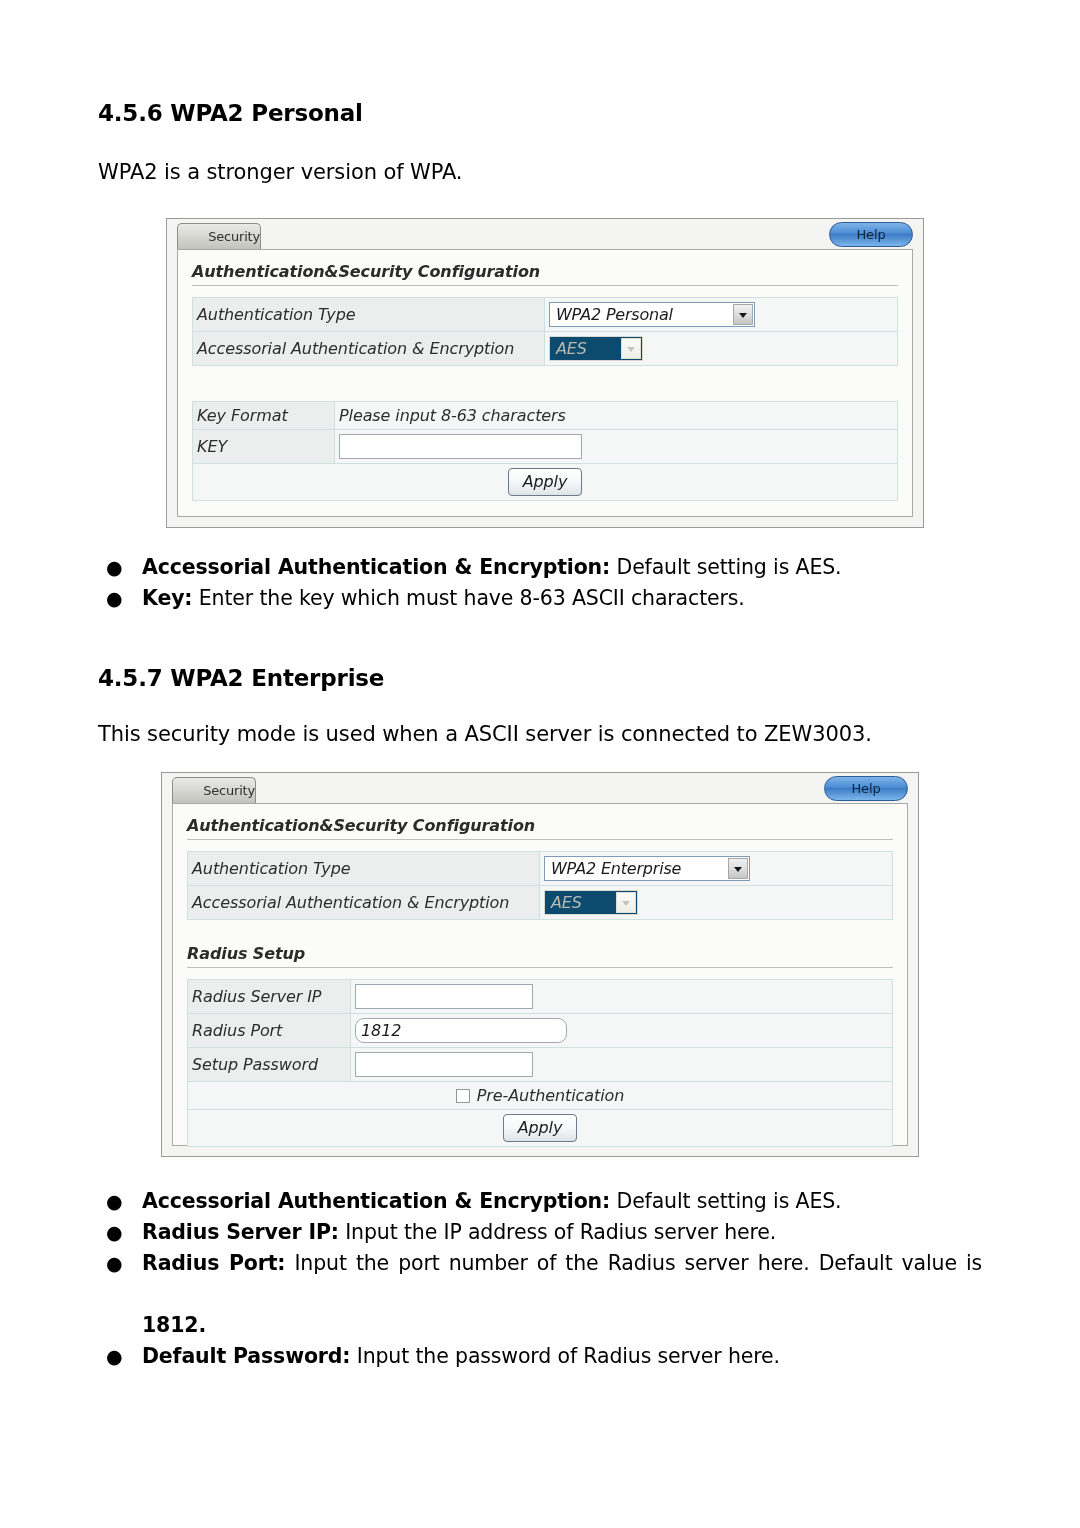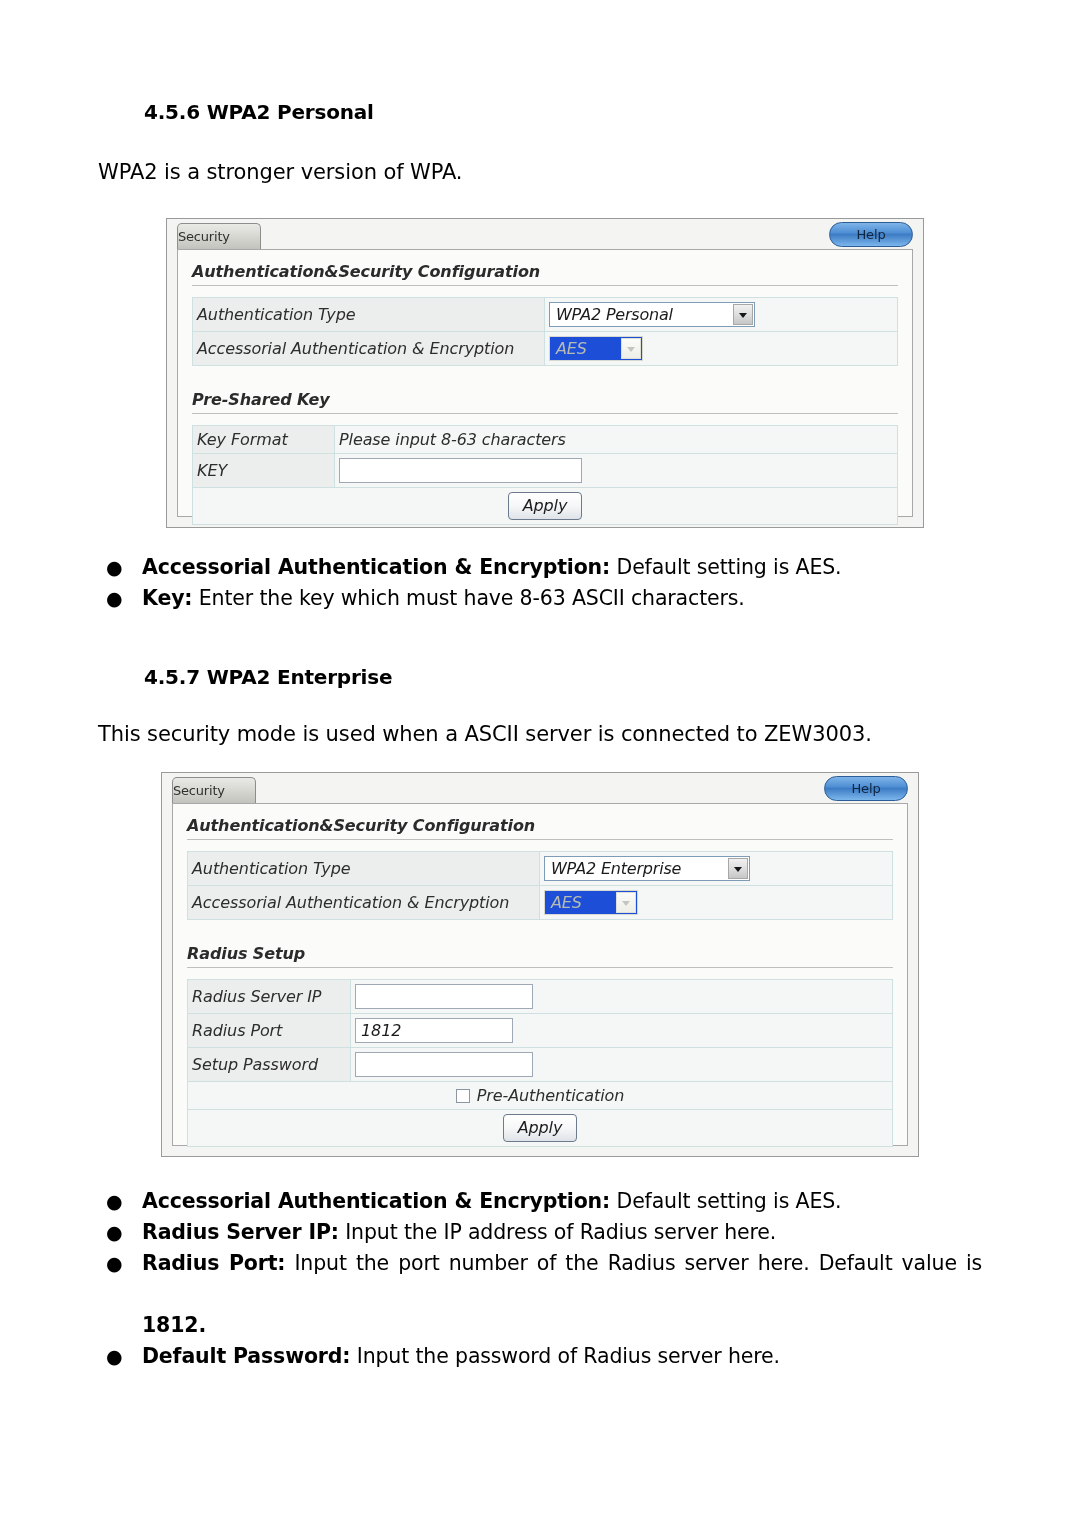--- a/index.html
+++ b/index.html
@@ -21,24 +21,23 @@
     left: 0; top: 0;
     width: 1080px;
     height: 1528px;
   }
 
   
   .doc-heading {
     position: absolute;
     left: 98px;
     font-weight: bold;
-    font-size: 20px;
+    font-size: 23px;
     letter-spacing: -0.2px;
     white-space: nowrap;
-    margin-left: 46px;
   }
   .doc-para {
     position: absolute;
     left: 98px;
     font-size: 21px;
     letter-spacing: -0.1px;
     white-space: nowrap;
   }
 
   .bullet-list {
@@ -101,21 +100,21 @@
     top: 4px;
     width: 84px;
     height: 26px;
     box-sizing: border-box;
     border: 1px solid #8d8d8d;
     border-bottom: none;
     border-radius: 5px 5px 0 0;
     background: linear-gradient(to bottom, #e9e9e6 0%, #d9d9d4 45%, #c3c3bd 100%);
     font-size: 13px;
     color: #303030;
-    text-align: left;
+    text-align: right;
     line-height: 25px;
     letter-spacing: -0.2px;
   }
   .btn-help {
     position: absolute;
     top: 3px;
     width: 84px;
     height: 25px;
     box-sizing: border-box;
     border: 1px solid #2d5d96;
@@ -209,21 +208,21 @@
     left: 50%;
     top: 50%;
     margin-left: -4px;
     margin-top: -2px;
     border-left: 4px solid transparent;
     border-right: 4px solid transparent;
     border-top: 5px solid #14171c;
   }
   .select-box.disabled {
     border: 1px solid #d6d9d2;
-    background: #1d4ed8;
+    background: #0c4a6e;
   }
   .select-box.disabled .sel-text { color: #b7bbb4; }
   .select-box.disabled .sel-arrow {
     background: linear-gradient(to bottom, #fbfbf7 0%, #eeefe9 100%);
     border: 1px solid #dcdfd8;
   }
   .select-box.disabled .sel-arrow:after {
     border-top-color: #c2c6bf;
   }
 
@@ -317,21 +316,20 @@
               <span class="sel-text">AES</span>
               <span class="sel-arrow"></span>
             </span>
           </td>
         </tr>
       </tbody>
         </table>
 
       <div style="height:24px;"></div>
 
-      <div class="section-title">Pre-Shared Key</div>
 
       <table class="ui-table">
         <tbody>
             <tr>
           <td class="label-cell" style="width:142px;">Key Format</td>
           <td class="value-cell">Please input 8-63 characters</td>
         </tr>
         <tr>
           <td class="label-cell">KEY</td>
           <td class="value-cell">
@@ -408,21 +406,21 @@
         <tbody>
             <tr>
           <td class="label-cell" style="width:163px;">Radius Server IP</td>
           <td class="value-cell">
             <span class="text-input" style="width:178px;"></span>
           </td>
         </tr>
         <tr>
           <td class="label-cell">Radius Port</td>
           <td class="value-cell">
-            <span class="text-input" style="width:158px;">1812</span>
+            <span class="text-input" style="width:212px;border-radius:9px;">1812</span>
           </td>
         </tr>
         <tr>
           <td class="label-cell">Setup Password</td>
           <td class="value-cell">
             <span class="text-input" style="width:178px;"></span>
           </td>
         </tr>
         <tr>
           <td class="value-cell checkbox-row" colspan="2">

